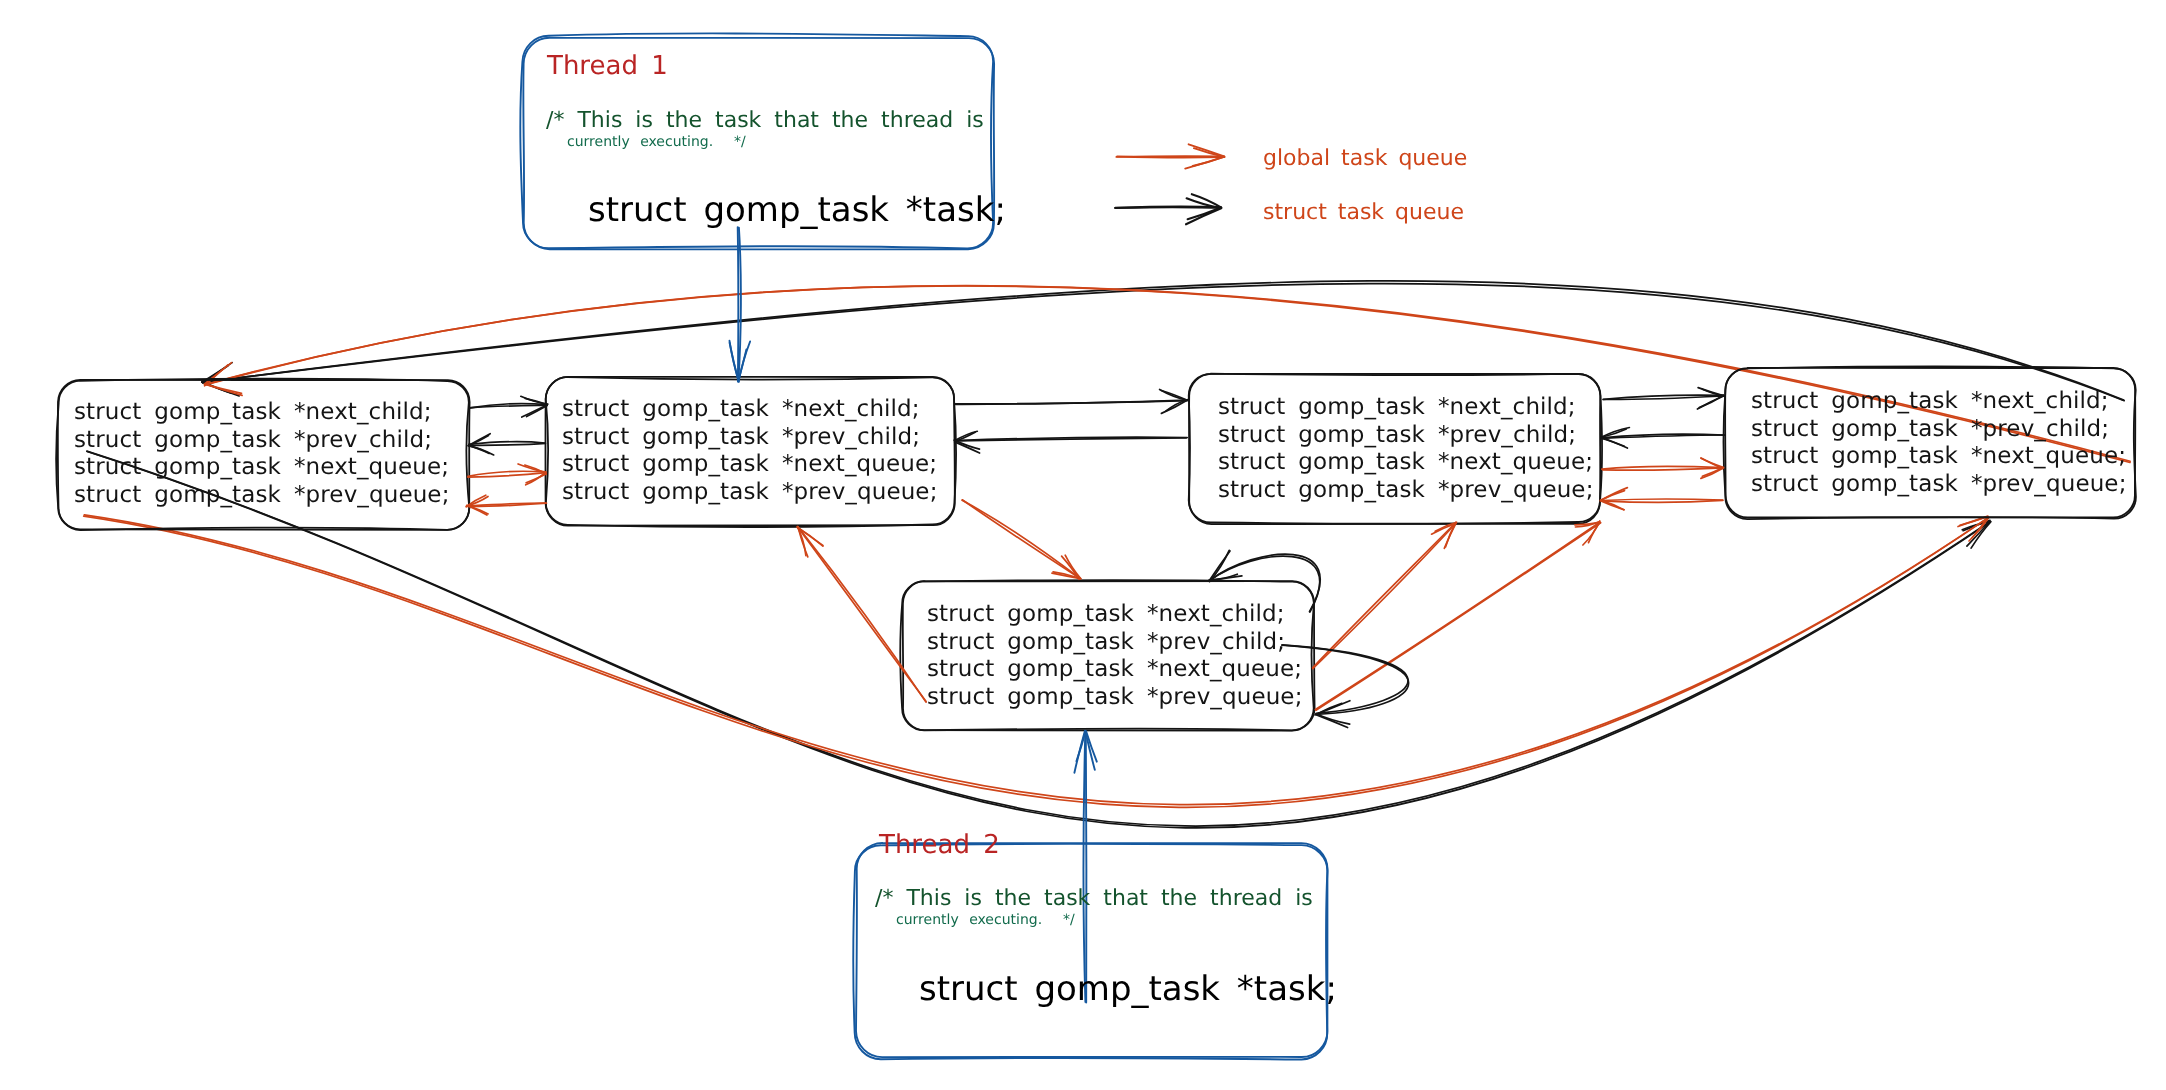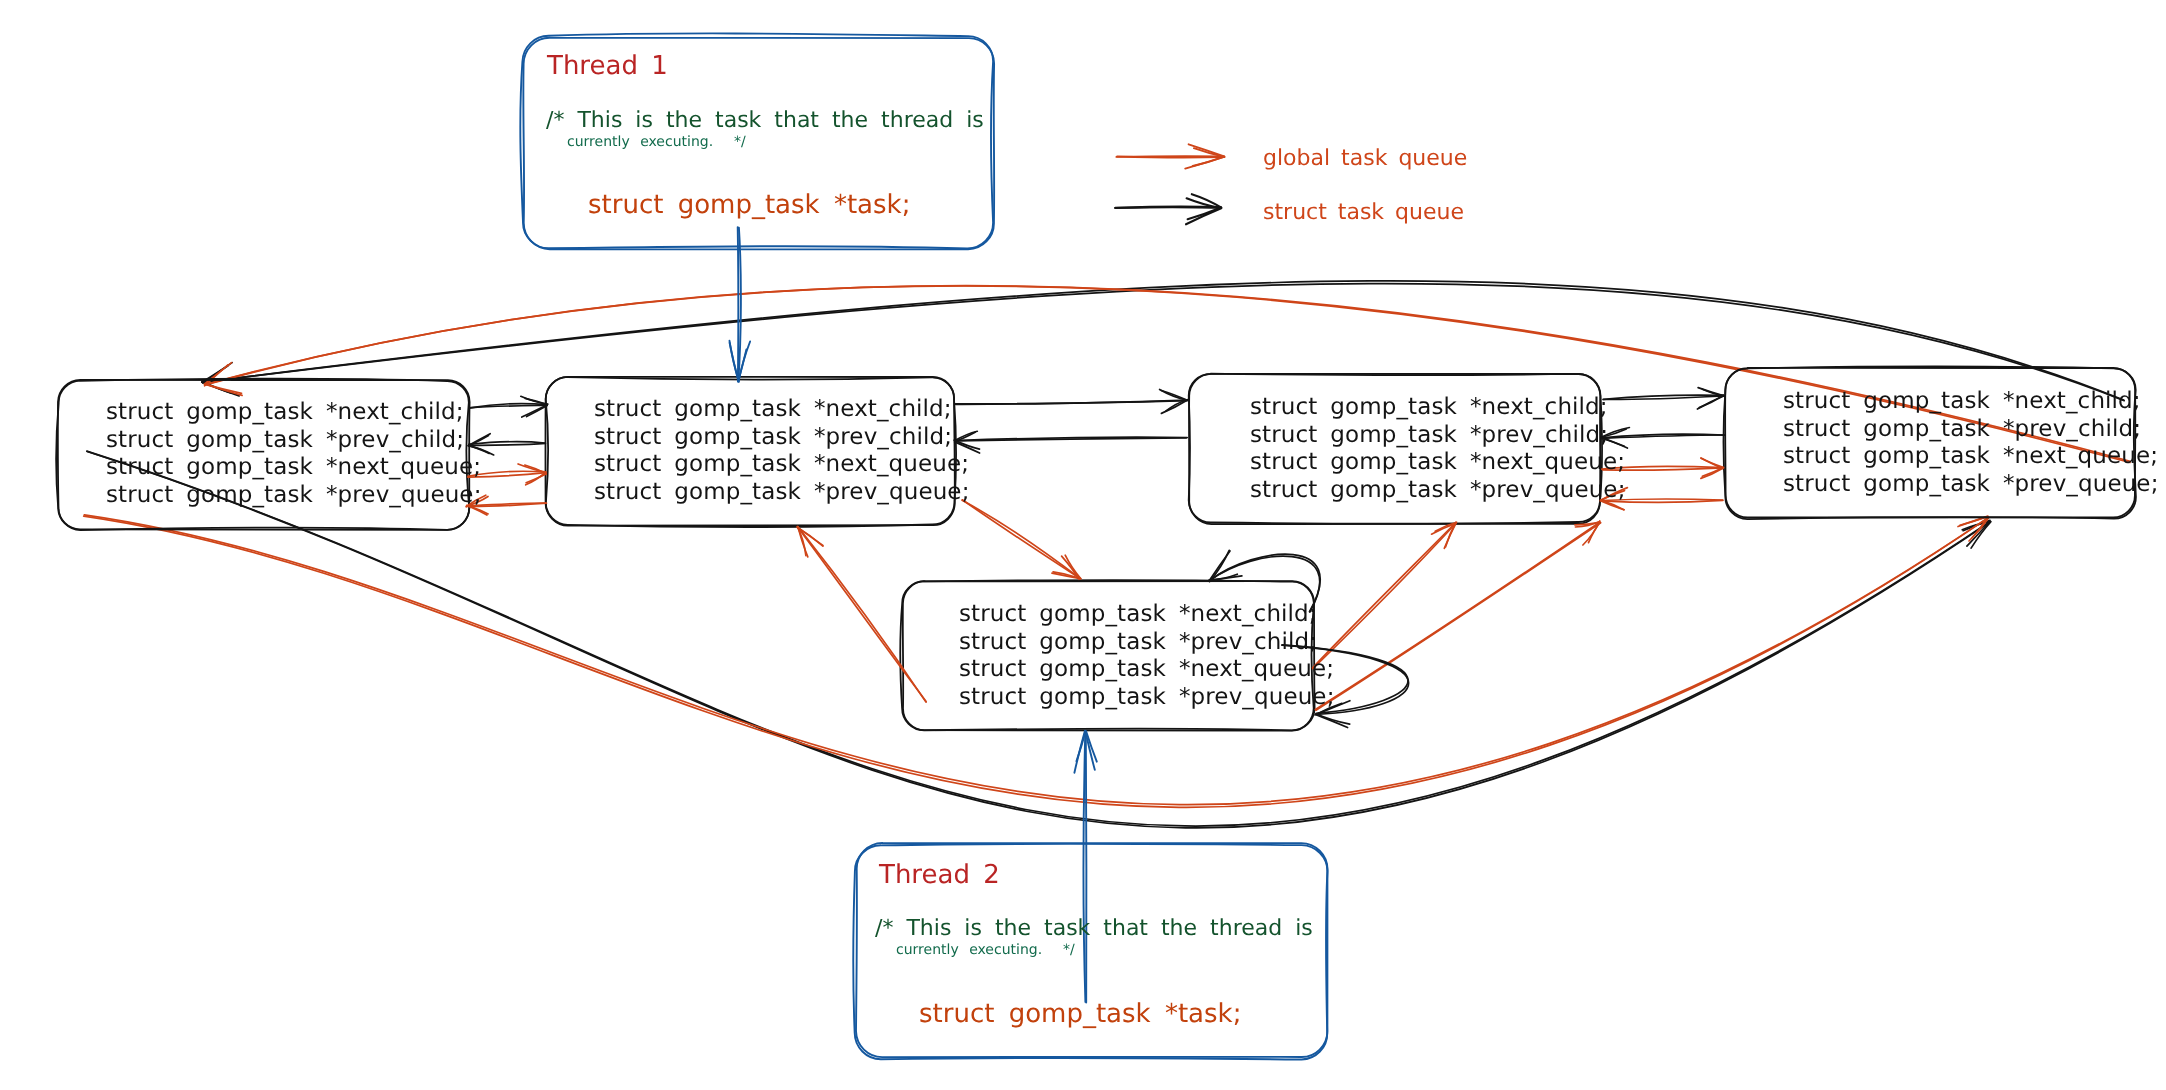--- a/index.html
+++ b/index.html
@@ -1,27 +1,27 @@
 <!DOCTYPE html>
 <html><head>
 <meta charset="utf-8">
 <title>gomp task queue diagram</title>
 <style>
   html,body{margin:0;padding:0;background:#ffffff;}
   body{width:2166px;height:1090px;overflow:hidden;font-family:"DejaVu Sans",sans-serif;-webkit-font-smoothing:antialiased;text-rendering:geometricPrecision;}
   #root{position:relative;width:2166px;height:1090px;background:#fff;}
   svg.sketch{position:absolute;left:0;top:0;width:2166px;height:1090px;overflow:visible;}
   .task-node{position:absolute;}
-  .fields{position:absolute;margin-left:32px;}
+  .fields{position:absolute;}
   .field{font-family:"DejaVu Sans",sans-serif;font-size:23px;line-height:27.5px;letter-spacing:0.12px;word-spacing:5.5px;color:#141414;white-space:pre;}
   .thread-box{position:absolute;}
   .thread-title{position:absolute;font-size:26px;word-spacing:5px;color:#b92424;white-space:pre;}
   .thread-comment .cl1{position:absolute;font-size:22px;word-spacing:6px;color:#14532d;white-space:pre;}
   .thread-comment .cl2{position:absolute;font-size:14px;word-spacing:6px;color:#126b4c;white-space:pre;}
-  .thread-decl{position:absolute;font-size:26px;word-spacing:6px;color:#c2410c;white-space:pre;}
+  .thread-decl{position:absolute;font-size:34px;word-spacing:6px;color:#000000;white-space:pre;}
   .legend{position:absolute;left:0;top:0;}
   .legend-item{position:absolute;}
   .legend-swatch{position:absolute;width:0;height:0;}
   .legend-label{position:absolute;font-size:22px;word-spacing:4px;color:#cf4519;white-space:pre;}
   .legend-label.l1{left:1263px;top:146px;}
   .legend-label.l2{left:1263px;top:200px;}
 </style>
 </head>
 <body>
 
@@ -227,21 +227,21 @@
     </div>
   </div>
   <div class="thread-box" style="left:524px;top:37px;width:422px;height:212px;">
     <div class="thread-title" style="left:23px;top:14px;">Thread 1</div>
     <div class="thread-comment">
       <div class="cl1" style="left:22px;top:71px;">/* This is the task that the thread is</div>
       <div class="cl2" style="left:43px;top:97px;">currently executing.  */</div>
     </div>
     <div class="thread-decl" style="left:64px;top:153px;">struct gomp_task *task;</div>
   </div>
-  <div class="thread-box" style="left:855px;top:842px;width:473px;height:214px;">
+  <div class="thread-box" style="left:855px;top:812px;width:473px;height:214px;">
     <div class="thread-title" style="left:24px;top:18px;">Thread 2</div>
     <div class="thread-comment">
       <div class="cl1" style="left:20px;top:74px;">/* This is the task that the thread is</div>
       <div class="cl2" style="left:41px;top:100px;">currently executing.  */</div>
     </div>
     <div class="thread-decl" style="left:64px;top:157px;">struct gomp_task *task;</div>
   </div>
   <div class="legend">
     <div class="legend-item">
       <span class="legend-swatch"></span>

